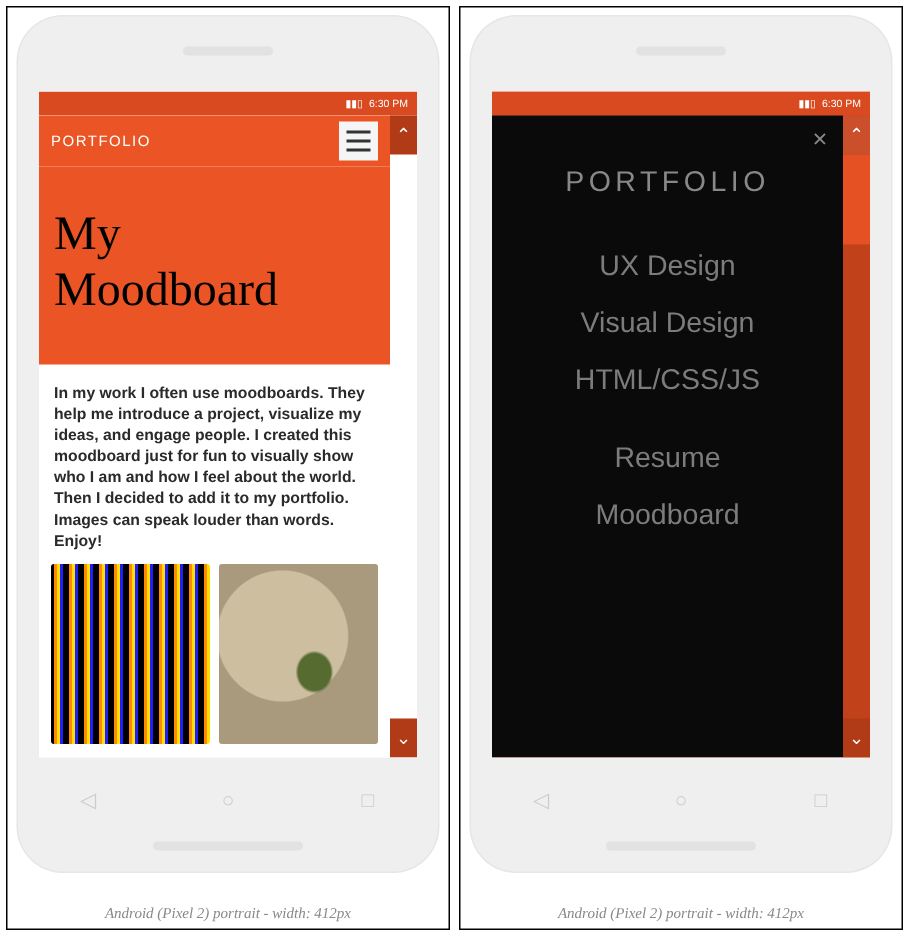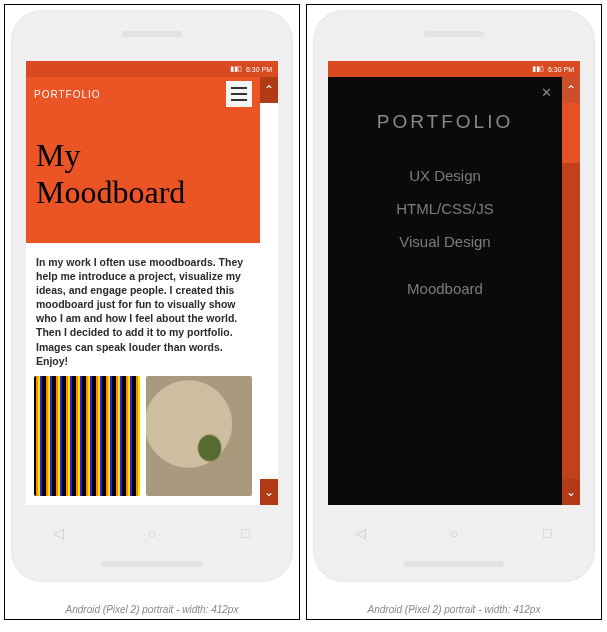--- a/index.html
+++ b/index.html
@@ -21,21 +21,21 @@
     align-items: center;
   }
   .caption {
     position: absolute;
     bottom: 4px;
     left: 0; right: 0;
     text-align: center;
     font-style: italic;
     font-size: 10px;
     color: #888;
-    font-family: Liberation Sans, sans-serif;
+    font-family: Liberation Serif, serif;
   }
   .phone {
     margin-top: 6px;
     width: 280px;
     height: 570px;
     background: #efefef;
     border-radius: 30px;
     position: relative;
     box-shadow: 0 0 0 1px #e6e6e6;
   }
@@ -198,21 +198,21 @@
     color: #888;
     font-size: 13px;
   }
   .menu-brand {
     font-size: 19px;
     letter-spacing: 3px;
     color: #888;
     margin-bottom: 26px;
   }
   .menu-item {
-    font-size: 15px;
+    font-size: 19px;
     color: #7c7c7c;
     margin: 8px 0;
   }
   .menu-item.active { color: #fff; }
   .menu-gap { height: 14px; }
   .right-scrollhint-top { top: 16px; background:#ca4f2a; }
   .edge-tint {
     position: absolute;
     top: 16px; right: 0;
     width: 18px;
@@ -293,23 +293,24 @@
         <div class="edge-tint2"></div>
         <div class="scrollhint-top right-scrollhint-top">
             <span>⌃</span>
           </div>
         <div class="menu-overlay">
           <div class="menu-close">
             <span>✕</span>
           </div>
           <div class="menu-brand">PORTFOLIO</div>
           <div class="menu-item">UX Design</div>
+          <div class="menu-item">Visual Design</div>
           <div class="menu-item">HTML/CSS/JS</div>
-          <div class="menu-item">Visual Design</div>
           <div class="menu-gap"></div>
+          <div class="menu-item">Resume</div>
           <div class="menu-item">Moodboard</div>
         </div>
         <div class="scrollhint-bottom">
             <span>⌄</span>
           </div>
       </div>
     </div>
     <div class="navbar">
       <div class="nb">◁</div>
       <div class="nb">○</div>

